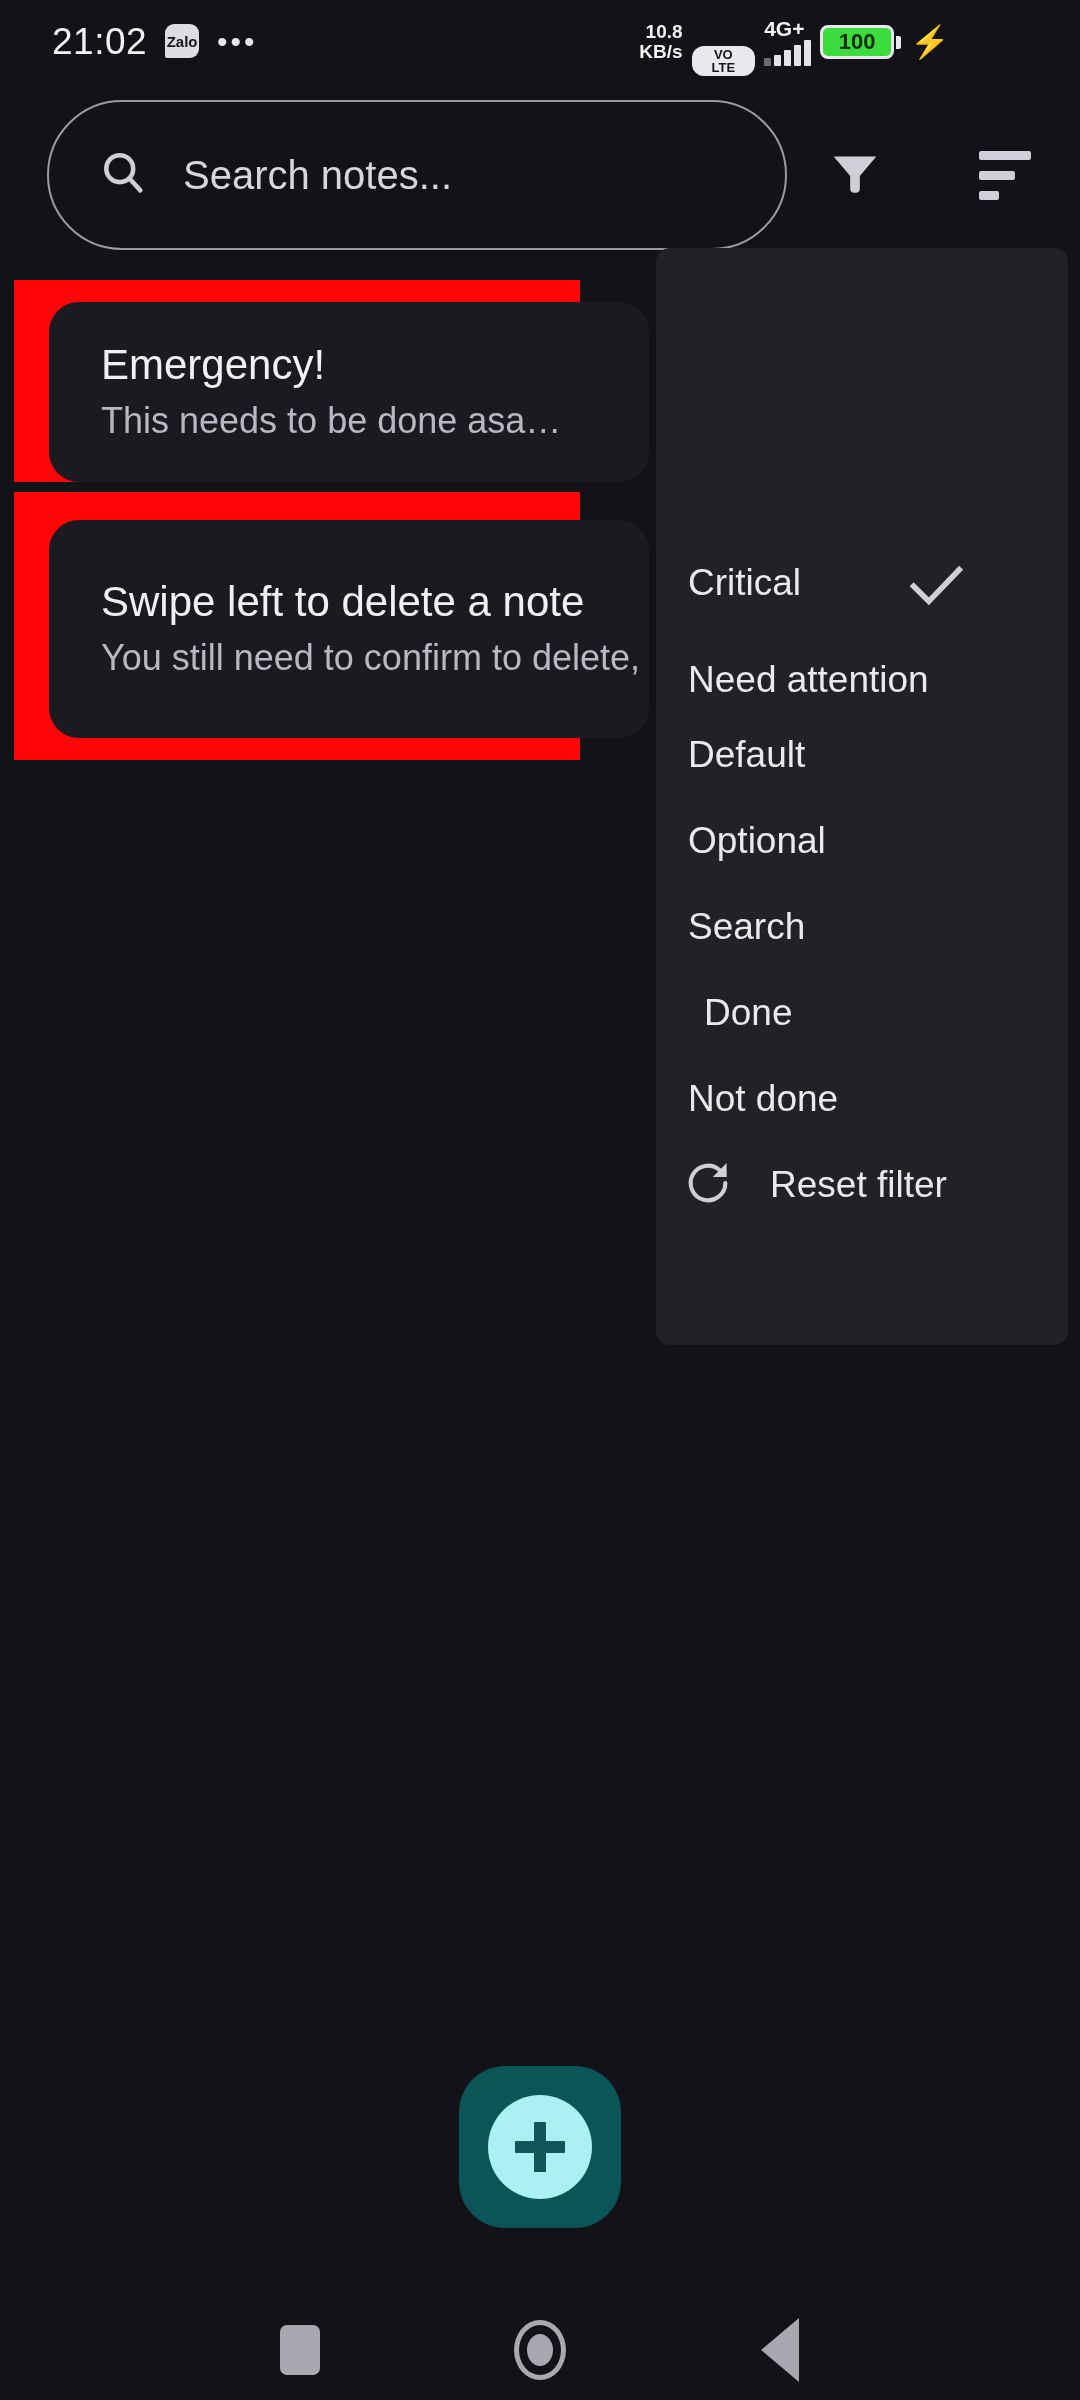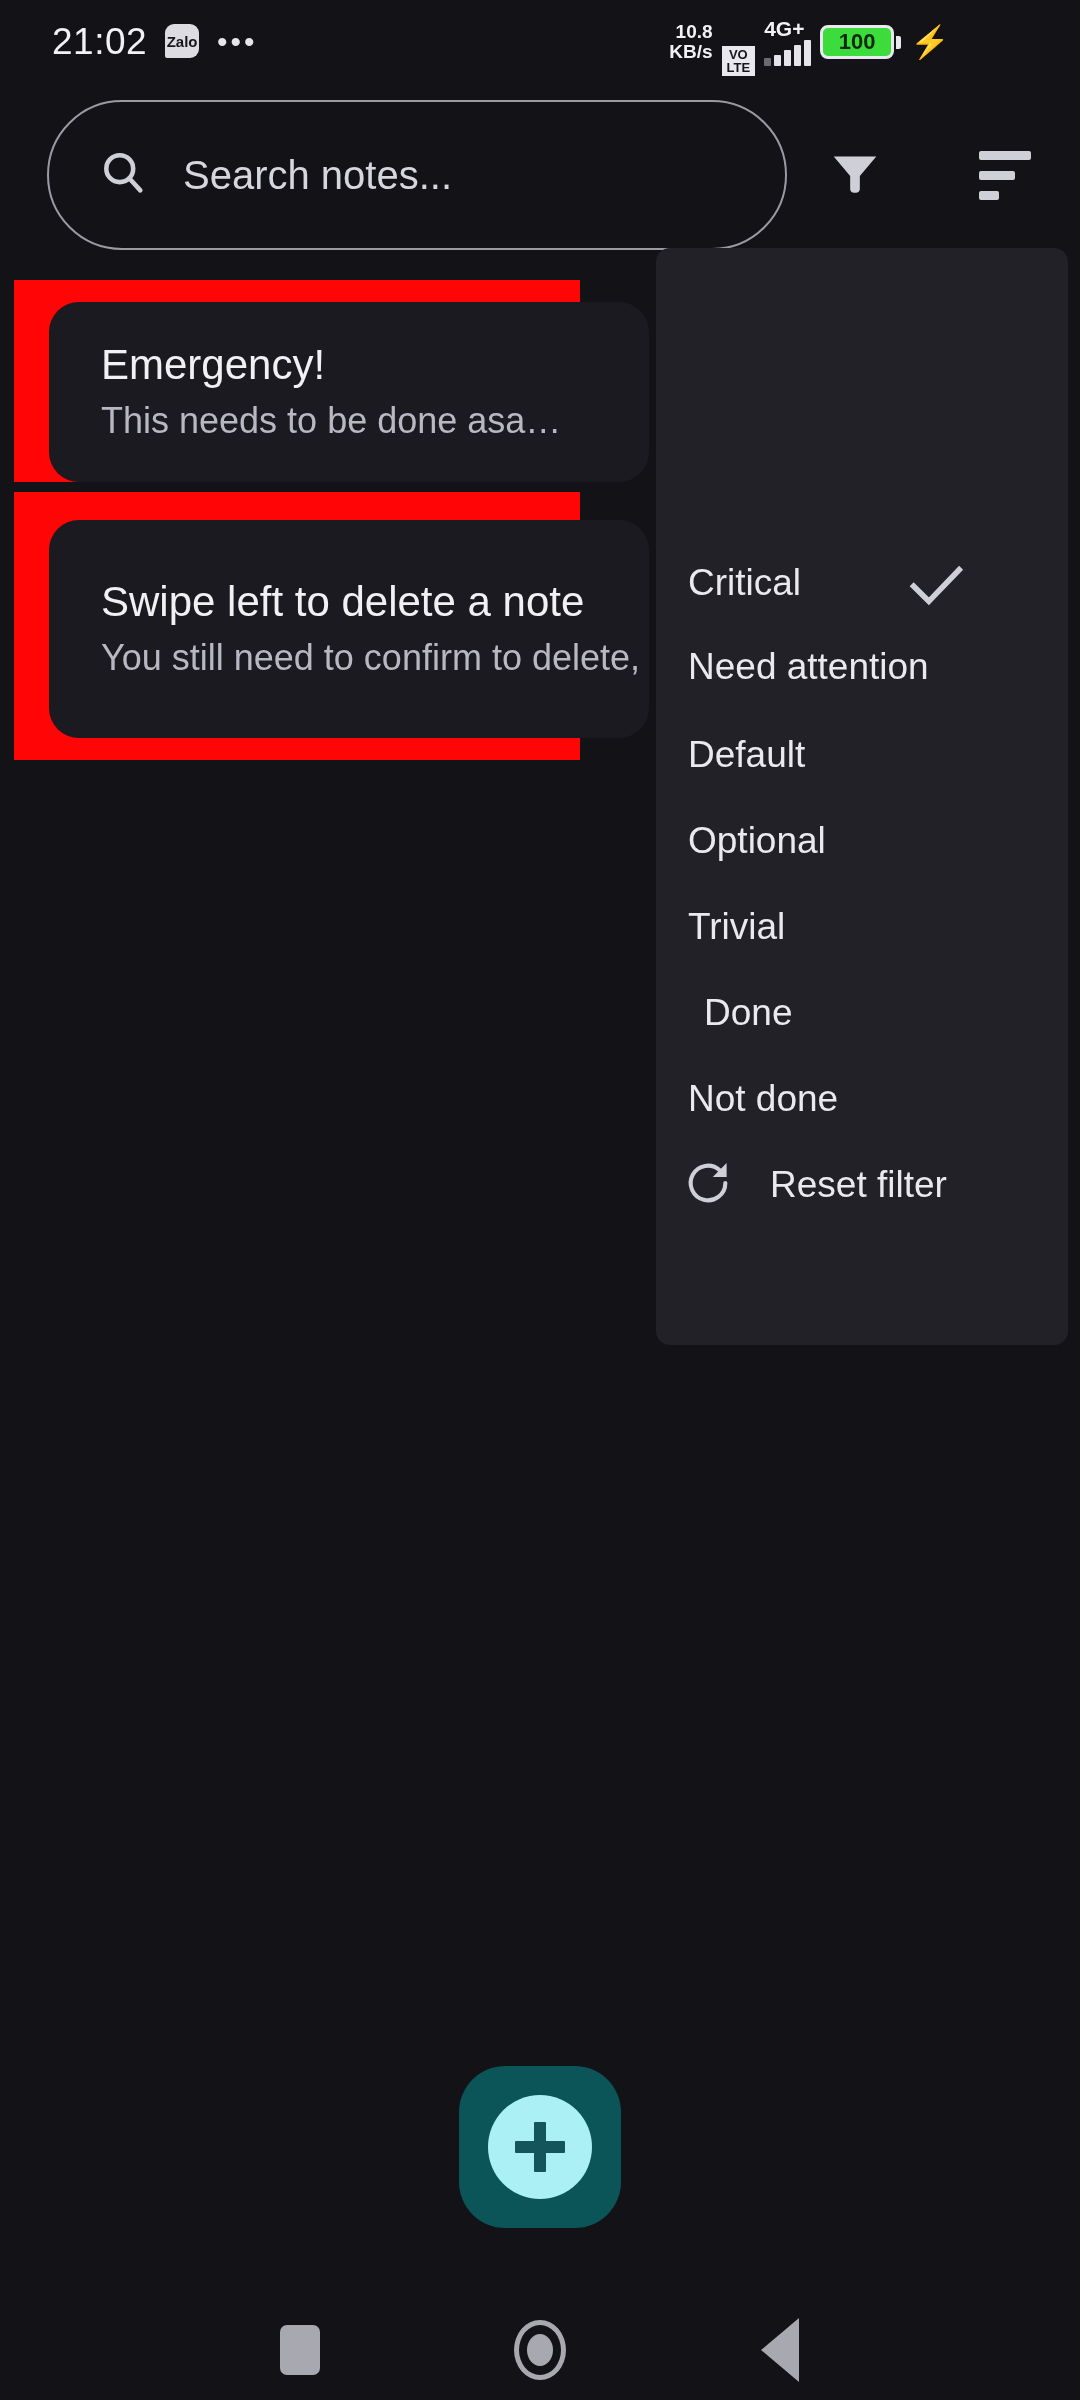--- a/index.html
+++ b/index.html
@@ -18,21 +18,21 @@
   .zalo-badge {
     width:34px; height:34px; background:#dcdce2; border-radius:9px 9px 9px 2px;
     color:#16161a; font-size:15px; font-weight:bold; display:flex;
     align-items:center; justify-content:center; position:relative; top:-1px;
   }
   .sb-dots { color:#e6e6ea; font-size:30px; letter-spacing:3px; line-height:10px; }
 
   .sb-right { position:absolute; right:30px; top:0; height:84px; display:flex; align-items:center; gap:9px; }
   .net-speed { color:#f2f2f4; font-size:19px; font-weight:bold; line-height:20px; text-align:right; }
   .volte {
-    background:#e8e8ee; color:#16161a; border-radius:0; padding:2px 5px;
+    background:#e8e8ee; color:#16161a; border-radius:12px; padding:2px 20px;
     font-size:13px; font-weight:bold; line-height:13px; text-align:center;margin-top:37px;
   }
   .netgrp { display:flex; flex-direction:column; align-items:flex-start; }
   .net-label { color:#f2f2f4; font-size:21px; font-weight:bold; line-height:22px; }
   .bars { display:flex; align-items:flex-end; gap:3px; height:26px; }
   .bars i { width:7px; background:#e4e4ea; border-radius:1px; display:block; }
   .bars i.d { background:#6a6a72; }
   .battery {
     display:flex; align-items:center; gap:2px;
   }
@@ -192,34 +192,34 @@
 
     <div class="menu-item" style="top:300px;">
       <span class="menu-label">Critical</span>
       <span class="menu-check">
         <svg width="58" height="42" viewBox="0 0 24 18" fill="none" stroke="#cfcfd8" stroke-width="2.4" stroke-linecap="square">
           <polyline points="2,9.5 8.5,16 21.5,2.5"></polyline>
         </svg>
       </span>
     </div>
 
-    <div class="menu-item" style="top:384px;">
+    <div class="menu-item" style="top:397px;">
       <span class="menu-label">Need attention</span>
     </div>
 
     <div class="menu-item" style="top:472px;">
       <span class="menu-label">Default</span>
     </div>
 
     <div class="menu-item" style="top:558px;">
       <span class="menu-label">Optional</span>
     </div>
 
     <div class="menu-item" style="top:644px;">
-      <span class="menu-label">Trivial</span>
+      <span class="menu-label">Search</span>
     </div>
 
     <div class="menu-item" style="top:730px;padding-left:48px;">
       <span class="menu-label">Done</span>
     </div>
 
     <div class="menu-item" style="top:816px;">
       <span class="menu-label">Not done</span>
     </div>
 

